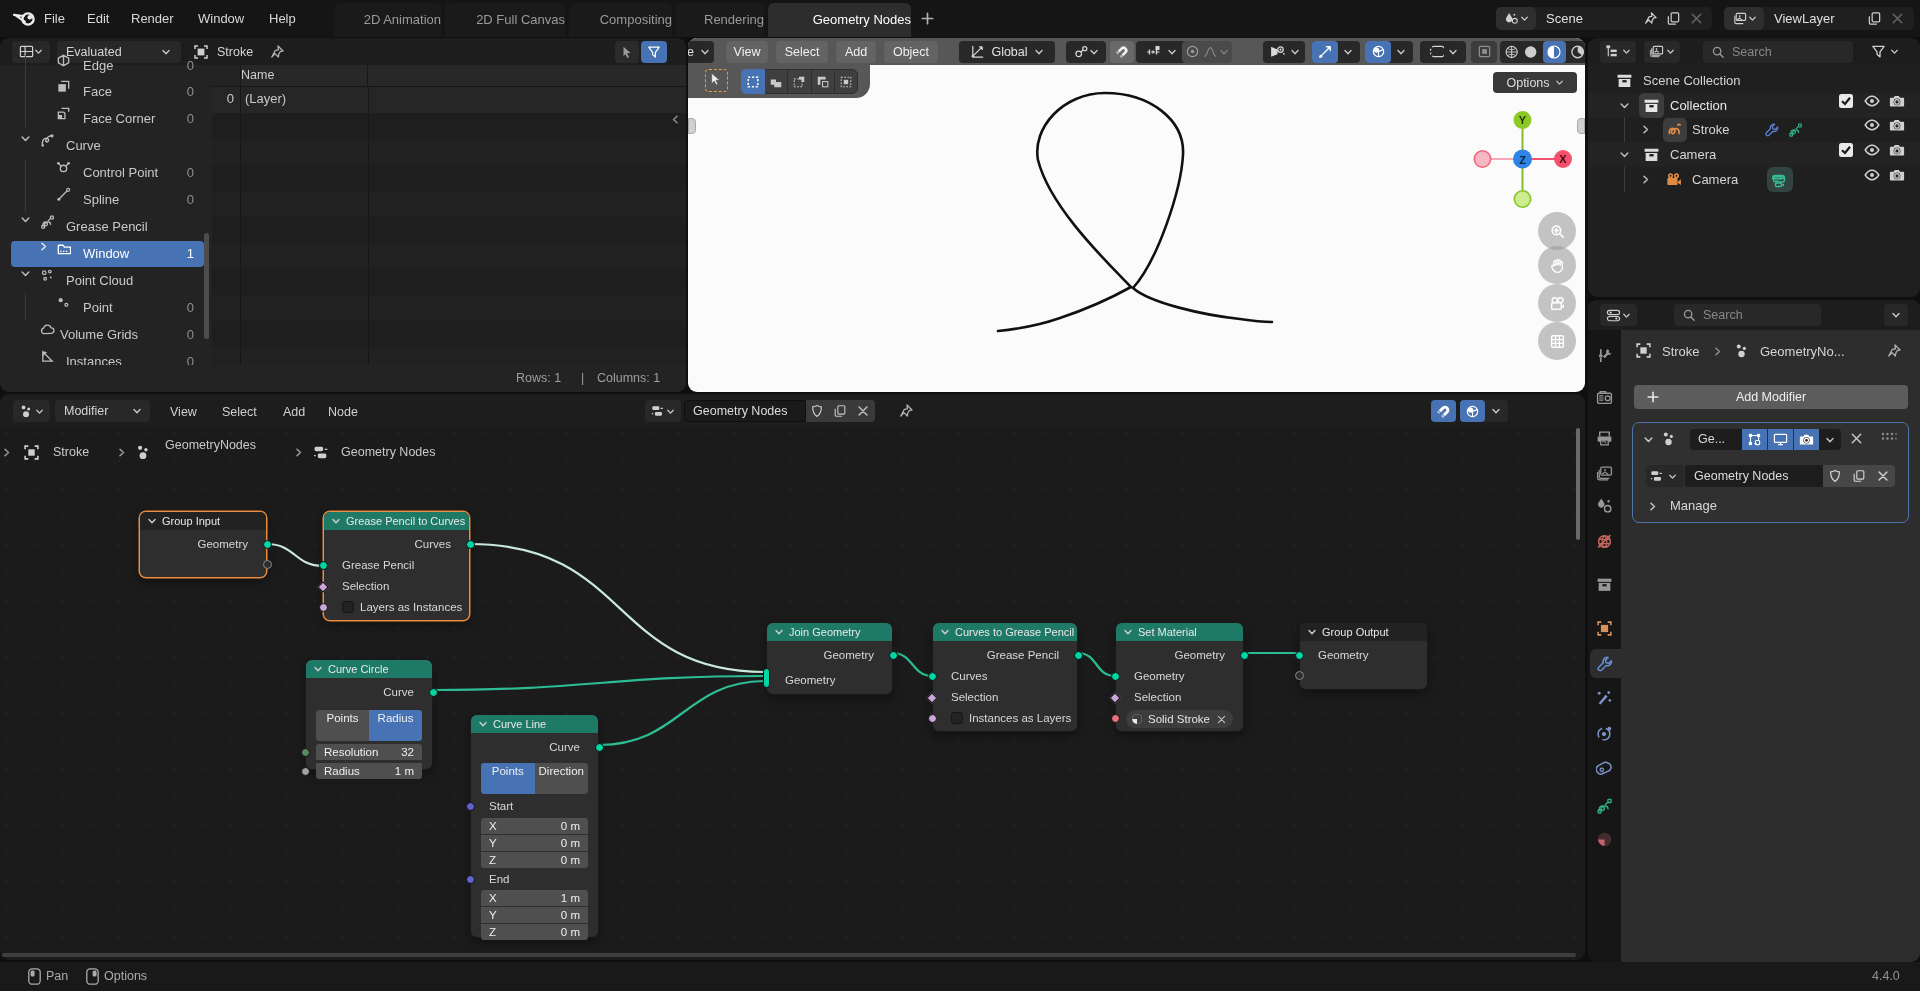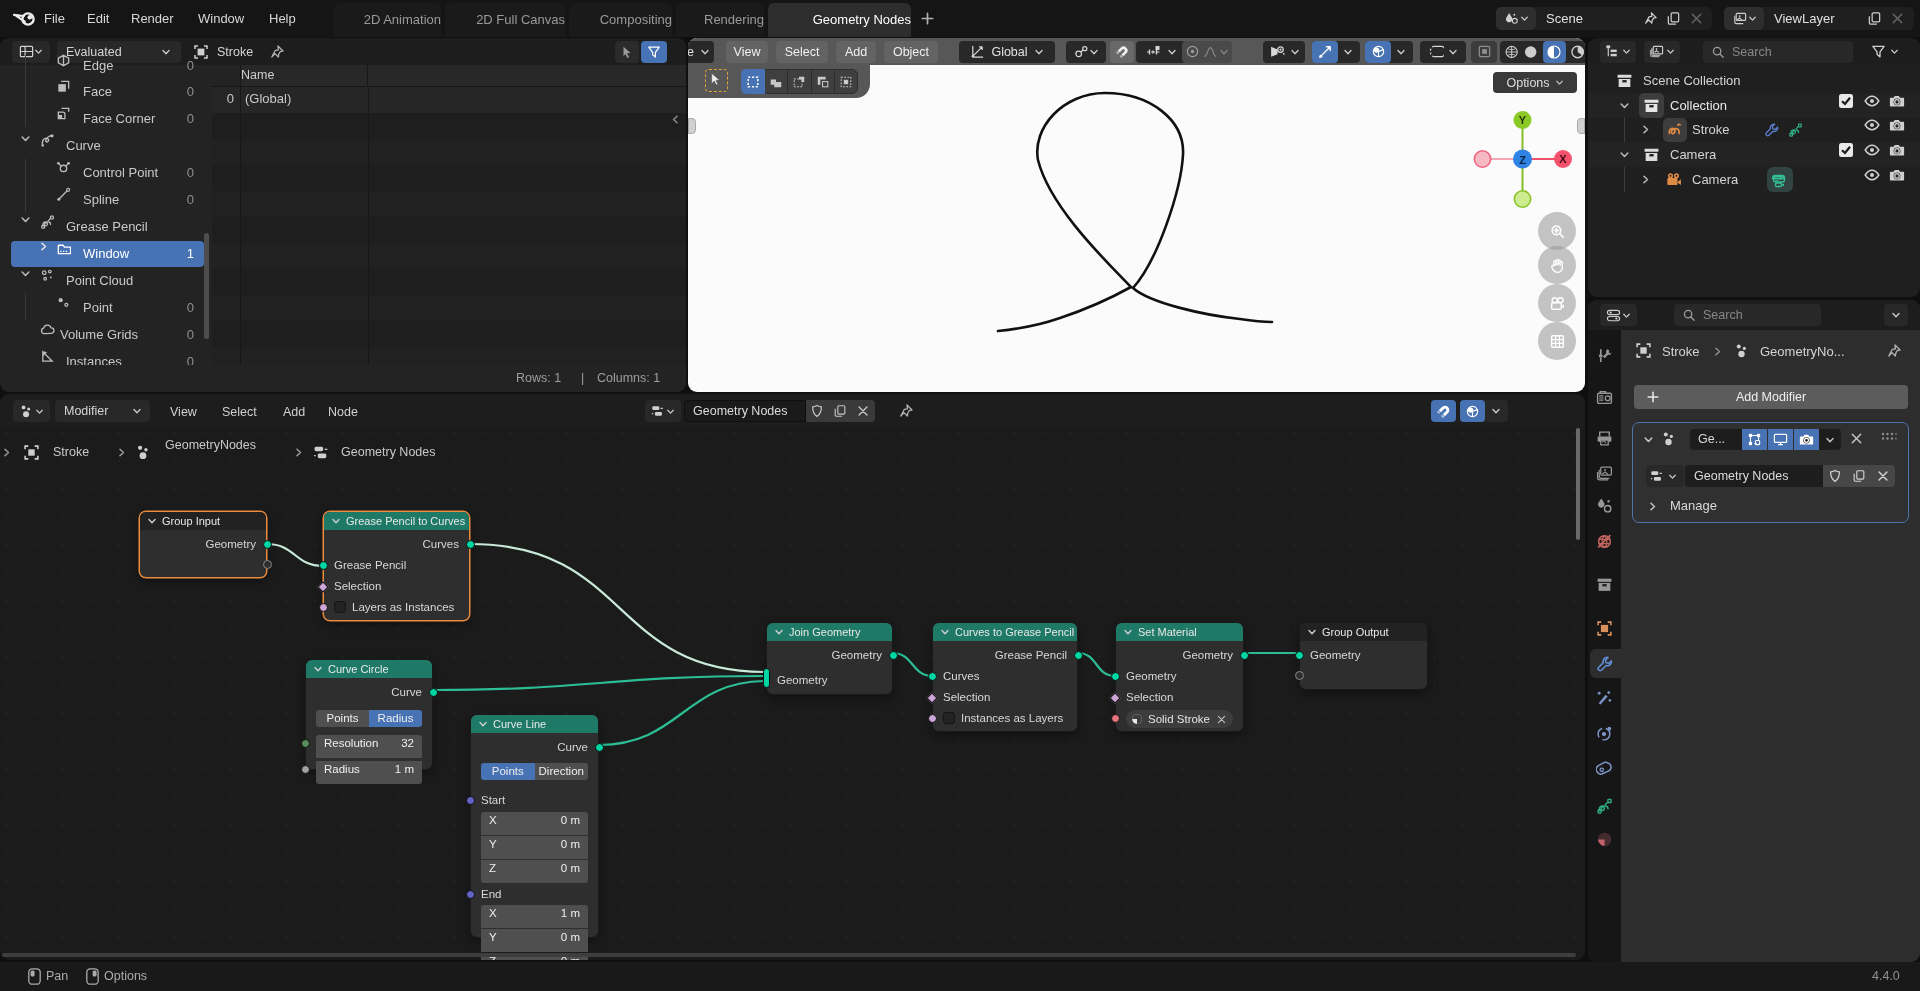--- a/index.html
+++ b/index.html
@@ -31,31 +31,31 @@
 .ovis{top:4px;width:16px;height:16px}
 .ptab{position:absolute;left:8px;width:17px;height:17px;color:#979797}
 
 #nodes{background:#1b1b1b;background-image:radial-gradient(circle at 1px 1px,#232323 1px,transparent 1px);background-size:28px 28px;background-position:6px 10px}
 .node{position:absolute;background:#2e2e2e;border:1px solid #1a1a1a;border-radius:7px;box-shadow:0 4px 10px rgba(0,0,0,0.35);font-size:11.5px;color:#d8d8d8}
 .node.sel{border:1.5px solid #ec8d3d;box-shadow:0 0 0 0.5px #ec8d3d,0 4px 10px rgba(0,0,0,0.35)}
 .nhead{height:18px;margin-bottom:4px;border-radius:6px 6px 0 0;display:flex;align-items:center;color:#e8e8e8;white-space:nowrap;overflow:hidden;font-size:11px}
 .nhead svg{margin:0 5px 0 7px;color:#cfcfcf;flex:none}
 .teal{background:#1e7a67}
 .ndark{background:#222222}
-.nrow{position:relative;height:21px;line-height:21px;padding:0 10px;white-space:nowrap}
+.nrow{position:relative;height:21px;line-height:21px;padding:0 18px;white-space:nowrap}
 .nout{text-align:right}
 .sock{position:absolute;width:9px;height:9px;border-radius:50%;border:1px solid #0e0e0e}
 .sock.l{left:-5.5px}.sock.r{right:-5.5px}
 .sgeo{background:#00d6a3}.sbool{background:#cca6d6}.sint{background:#598c5c}.sfloat{background:#a1a1a1}.svec{background:#6363c7}.smat{background:#e5737e}
 .sdiam{position:absolute;width:8px;height:8px;border:1px solid #0e0e0e;transform:rotate(45deg);background:#cca6d6}
 .sdiam.l{left:-5px}
 .sopen{position:absolute;width:9px;height:9px;border-radius:50%;border:1.4px solid #888;background:#2e2e2e}
-.nfield{position:relative;margin:0 10px;height:23px;line-height:17px;background:#4f4f4f;color:#efefef;font-size:11.5px}
+.nfield{position:relative;margin:0 10px;height:16px;line-height:17px;background:#4f4f4f;color:#efefef;font-size:11.5px}
 .nfield .vl{position:absolute;left:8px}.nfield .vr{position:absolute;right:8px}
-.nseg{display:flex;margin:8px 10px;height:17px;line-height:17px;text-align:center;font-size:11.5px;color:#efefef}
+.nseg{display:flex;margin:0 10px;height:31px;line-height:17px;text-align:center;font-size:11.5px;color:#efefef}
 .nseg div{flex:1}
 .ncheck{display:inline-block;width:12px;height:12px;background:#232323;border:1px solid #141414;border-radius:3px;vertical-align:-2px;margin-right:6px}
 .nmenu{position:absolute;top:0;height:37px;line-height:36px;color:#cfcfcf;font-size:12.5px}
 .bcrumb{position:absolute;color:#c9c9c9;font-size:12.5px}
 </style></head>
 <body>
 <svg width="0" height="0" style="position:absolute">
     <defs>
 <symbol id="chevdn" viewBox="0 0 10 10">
         <path d="M2 3.6 5 6.8 8 3.6" fill="none" stroke="currentColor" stroke-width="1.4" stroke-linecap="round" stroke-linejoin="round"></path>
@@ -369,21 +369,21 @@
    <div class="abs" style="left:0;top:0;width:28px;height:22px;background:#232323;border-bottom:1px solid #171717"></div>
    <div class="abs" style="left:0;top:22px;right:0;height:26px;background:#262626"></div>
    <div class="abs" style="left:0;top:74px;right:0;height:26px;background:#212121"></div>
    <div class="abs" style="left:0;top:126px;right:0;height:26px;background:#212121"></div>
    <div class="abs" style="left:0;top:178px;right:0;height:26px;background:#212121"></div>
    <div class="abs" style="left:0;top:230px;right:0;height:26px;background:#212121"></div>
    <div class="abs" style="left:0;top:282px;right:0;height:26px;background:#212121"></div>
    <div class="abs" style="left:28px;top:22px;width:1px;bottom:0;background:#171717"></div>
    <div class="abs" style="left:156px;top:22px;width:1px;bottom:0;background:#171717"></div>
    <div class="abs" style="left:0;top:26px;width:22px;text-align:right;color:#c9c9c9;font-size:13px">0</div>
-   <div class="abs" style="left:33px;top:26px;color:#c9c9c9;font-size:13px">(Global)</div>
+   <div class="abs" style="left:33px;top:26px;color:#c9c9c9;font-size:13px">(Layer)</div>
    <svg class="abs" style="right:4px;top:50px;color:#8a8a8a" width="11" height="11">
         <use href="#chevrt" transform="rotate(180 5 5)"></use>
       </svg>
  </div>
 
  <div class="abs" style="left:0;bottom:0;right:0;height:27px;background:#232323;color:#9e9e9e;font-size:12.5px">
    <span class="abs" style="left:516px;top:6px">Rows: 1</span>
    <span class="abs" style="left:581px;top:6px">|</span>
    <span class="abs" style="left:597px;top:6px">Columns: 1</span>
  </div>

